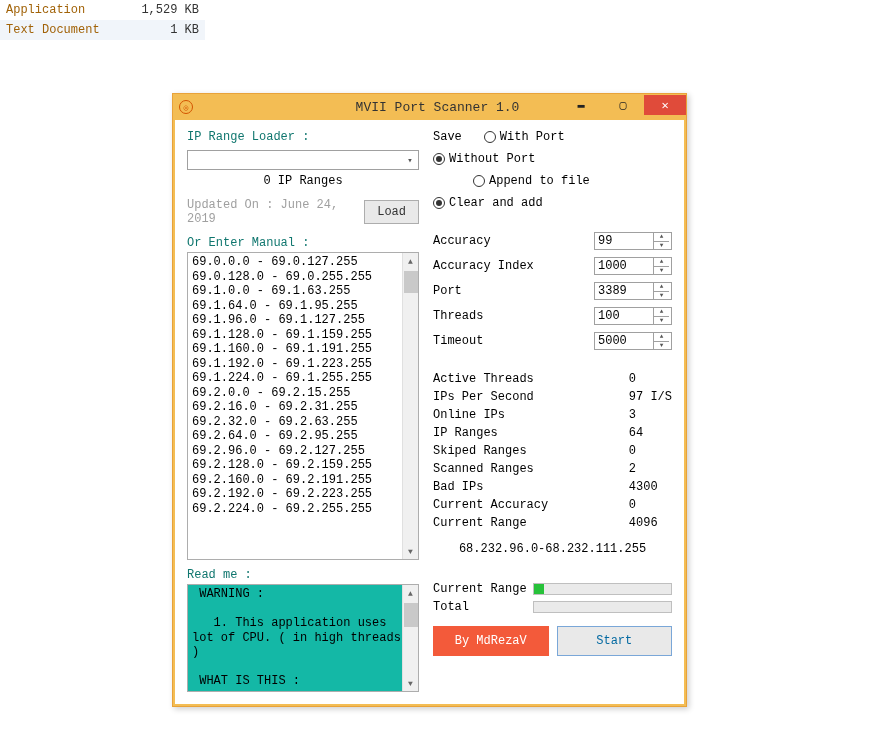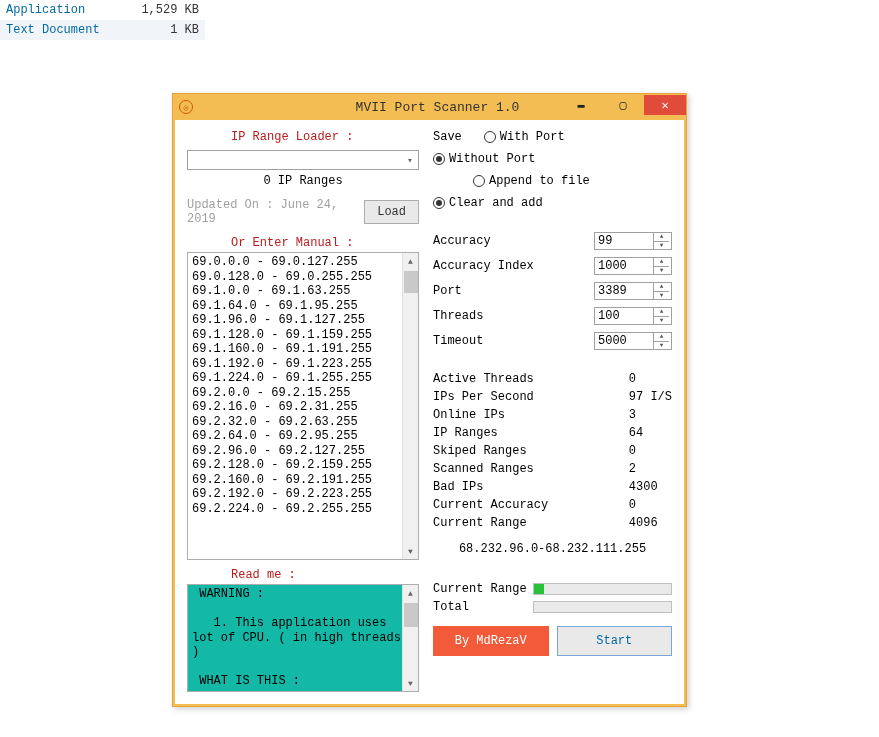--- a/index.html
+++ b/index.html
@@ -10,21 +10,21 @@
     font-size: 12px;
     width: 879px;
     height: 737px;
     position: relative;
     overflow: hidden;
   }
   
   .file-frag { position: absolute; top: 0; left: 0; width: 205px; }
   .file-row { display: flex; align-items: center; height: 20px; padding: 0 6px; }
   .file-row.alt { background: #f1f5fa; }
-  .file-type { flex: 1; color: #0369a1; }
+  .file-type { flex: 1; color: #a16207; }
   .file-size { color: #333; text-align: right; }
 
   
   .window {
     position: absolute;
     left: 172px; top: 93px;
     width: 515px;
     border: 1px solid #e8a23a;
     background: #fff;
     box-shadow: 2px 2px 6px rgba(0,0,0,0.2);
@@ -50,21 +50,21 @@
   .body {
     border: 2px solid #f3bd54;
     border-top: none;
     padding: 10px 12px 12px 12px;
     display: flex;
     gap: 14px;
   }
   .col-left { width: 232px; display: flex; flex-direction: column; }
   .col-right { flex: 1; display: flex; flex-direction: column; }
 
-  .lbl { color: #b91c1c; margin-left: 44px; }
+  .lbl { color: #0f766e; }
   .gray { color: #a0a0a0; }
 
   .combo {
     width: 100%; height: 20px; border: 1px solid #a0a0a0;
     display: flex; align-items: center; margin-top: 6px;
   }
   .combo .arrow { margin-left: auto; width: 16px; text-align: center; font-size: 9px; color: #555; }
   .center-txt { text-align: center; margin-top: 4px; }
   .update-row { display: flex; align-items: center; margin-top: 10px; gap: 6px; }
   .update-row .upd { flex: 1; }

